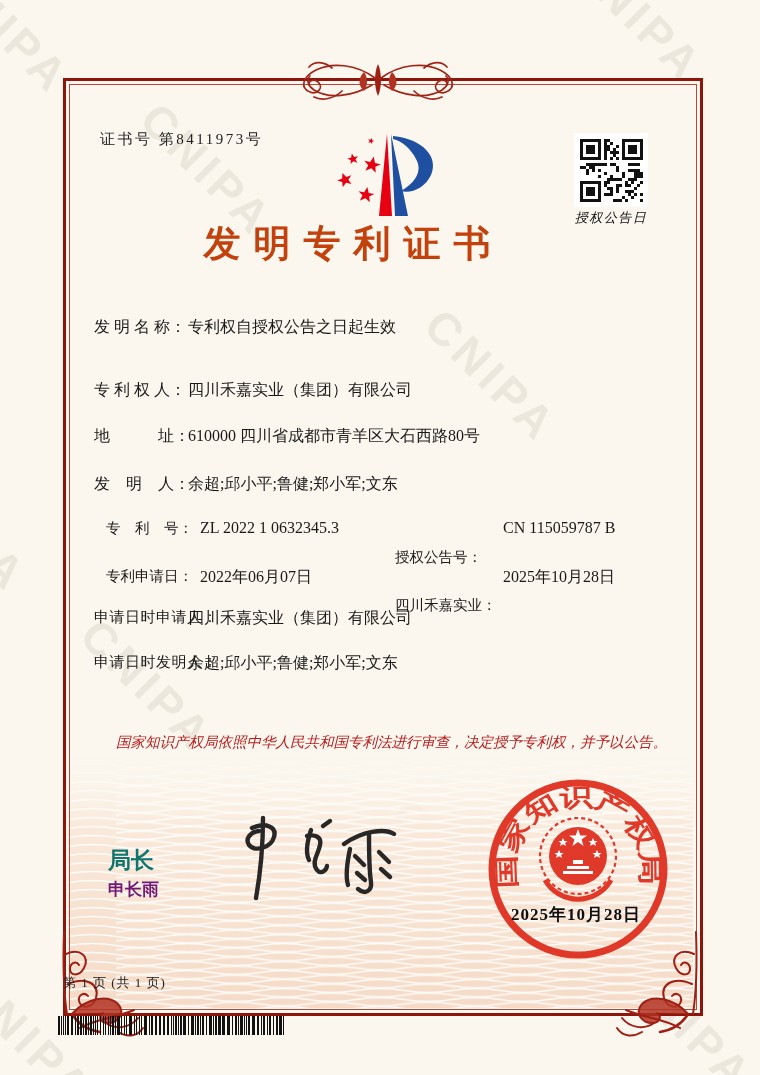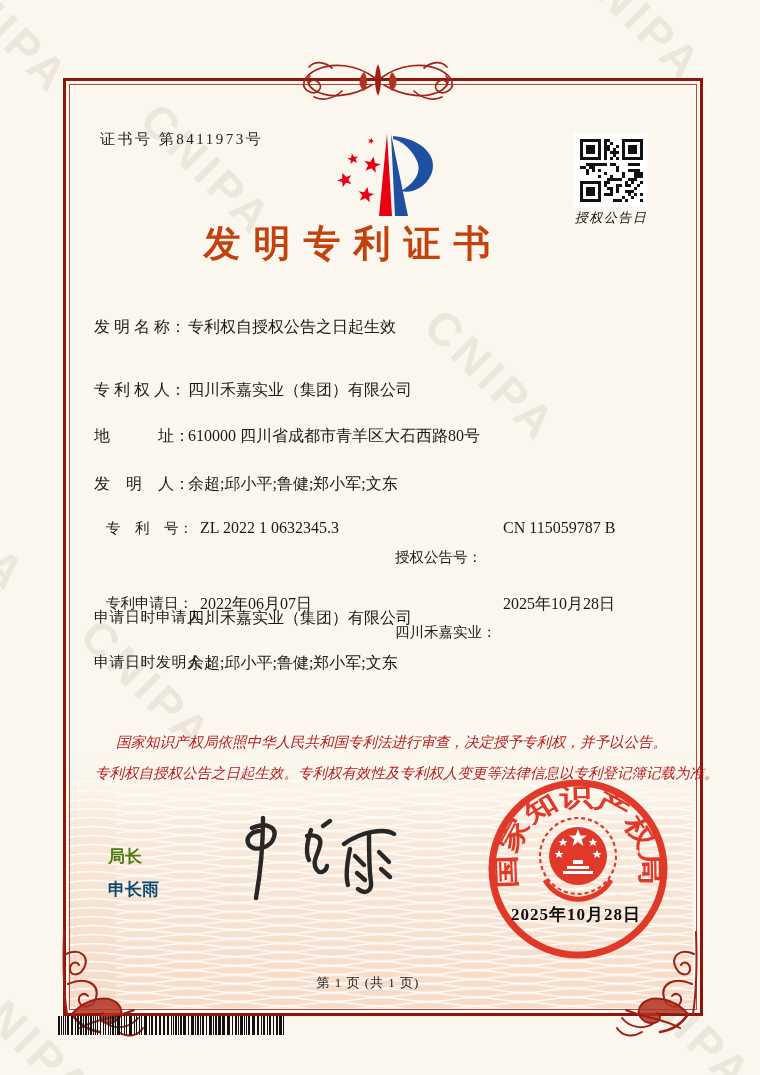--- a/index.html
+++ b/index.html
@@ -27,46 +27,46 @@
          font-size:13px;font-style:italic;letter-spacing:1.5px;color:#111;}
 
   .title{position:absolute;left:63px;top:219px;width:568px;text-align:center;
          font-size:37px;font-weight:700;letter-spacing:13px;text-indent:13px;color:#c2410c;}
 
   .row{position:absolute;left:94px;white-space:nowrap;font-size:16px;}
   .row .lbl{display:inline-block;color:#1a1a1a;}
   .row .val{position:absolute;left:94px;white-space:nowrap;}
   .r1{top:317px}.r2{top:380px}.r3{top:426px}.r4{top:474px}
   .pair{position:absolute;left:106px;top:0;white-space:nowrap;font-size:16px;}
-  .p1{top:519px}.p2{top:594px}
+  .p1{top:519px}.p2{top:567px}
   .pair .lbl{font-size:14.5px;}
   .pair .lv{position:absolute;left:94px;top:0;}
   .pair .rl{position:absolute;left:289px;top:1px;font-size:14.5px;margin-top:28px;}
   .pair .rv{position:absolute;left:379px;top:0;margin-left:18px;}
   .r7{top:608px}.r8{top:653px}
   .small-lbl .lbl{font-size:15px;letter-spacing:0.5px;}
 
   .stmt{position:absolute;left:95px;top:727px;width:575px;font-size:14.5px;
         font-style:italic;line-height:31px;color:#b91c1c;}
   .stmt .ln{white-space:nowrap;}
   .stmt .ln.ind{text-indent:21px;}
 
   .waves{position:absolute;left:68px;top:752px;width:625px;height:256px;pointer-events:none;}
 
-  .signoff-title{position:absolute;left:108px;top:845px;font-size:17px;font-weight:600;
-        font-family:"Liberation Sans","DejaVu Sans",sans-serif;color:#4d7c0f;}
+  .signoff-title{position:absolute;left:108px;top:845px;font-size:23px;font-weight:600;
+        font-family:"Liberation Sans","DejaVu Sans",sans-serif;color:#0f766e;}
   .signoff-name{position:absolute;left:108px;top:878px;font-size:17px;font-weight:600;
-        font-family:"Liberation Sans","DejaVu Sans",sans-serif;color:#0c4a6e;}
+        font-family:"Liberation Sans","DejaVu Sans",sans-serif;color:#701a75;}
   .sig{position:absolute;left:222px;top:812px;width:180px;height:95px;}
 
   .seal{position:absolute;left:483px;top:774px;width:190px;height:190px;}
   .seal-date{position:absolute;left:500px;top:903px;width:152px;text-align:center;
         font-size:17px;font-weight:600;letter-spacing:1px;color:#0d0d0d;}
 
-  .footer{position:absolute;left:63px;top:974px;width:610px;text-align:center;
+  .footer{position:absolute;left:63px;top:974px;width:610px;text-align:left;
         font-size:13px;color:#222;letter-spacing:1px;}
 
   .corner{position:absolute;width:96px;height:120px;}
   .corner.bl{left:50px;top:928px;}
   .corner.br{left:614px;top:928px;transform:scaleX(-1);}
   .topflor{position:absolute;left:272px;top:58px;width:212px;height:46px;}
 
   .barcode{position:absolute;left:58px;top:1016px;width:228px;height:19px;}
 </style>
 </head>
@@ -321,21 +321,20 @@
     <span class="lbl">申请日时申请人：</span>
     <span class="val">四川禾嘉实业（集团）有限公司</span>
   </div>
   <div class="row r8 small-lbl">
     <span class="lbl">申请日时发明人：</span>
     <span class="val">余超;邱小平;鲁健;郑小军;文东</span>
   </div>
 
   <div class="stmt">
     <div class="ln ind">国家知识产权局依照中华人民共和国专利法进行审查，决定授予专利权，并予以公告。</div>
-    <div class="ln">专利权自授权公告之日起生效。专利权有效性及专利权人变更等法律信息以专利登记簿记载为准。</div>
   </div>
 
   <div class="signoff-title">局长</div>
   <div class="signoff-name">申长雨</div>
 
   <svg class="sig" viewBox="0 0 180 95">
     <g stroke="#171717" fill="none" stroke-width="4.4" stroke-linecap="round" stroke-linejoin="round" opacity="0.92">
       <path d="M30,16 C44,10 55,15 52,25 C49,36 33,40 27,33 C23,27 28,20 37,19"></path>
       <path d="M41,6 C41,30 39,58 34,86"></path>
       <path d="M89,18 C85,30 83,40 87,48"></path>

